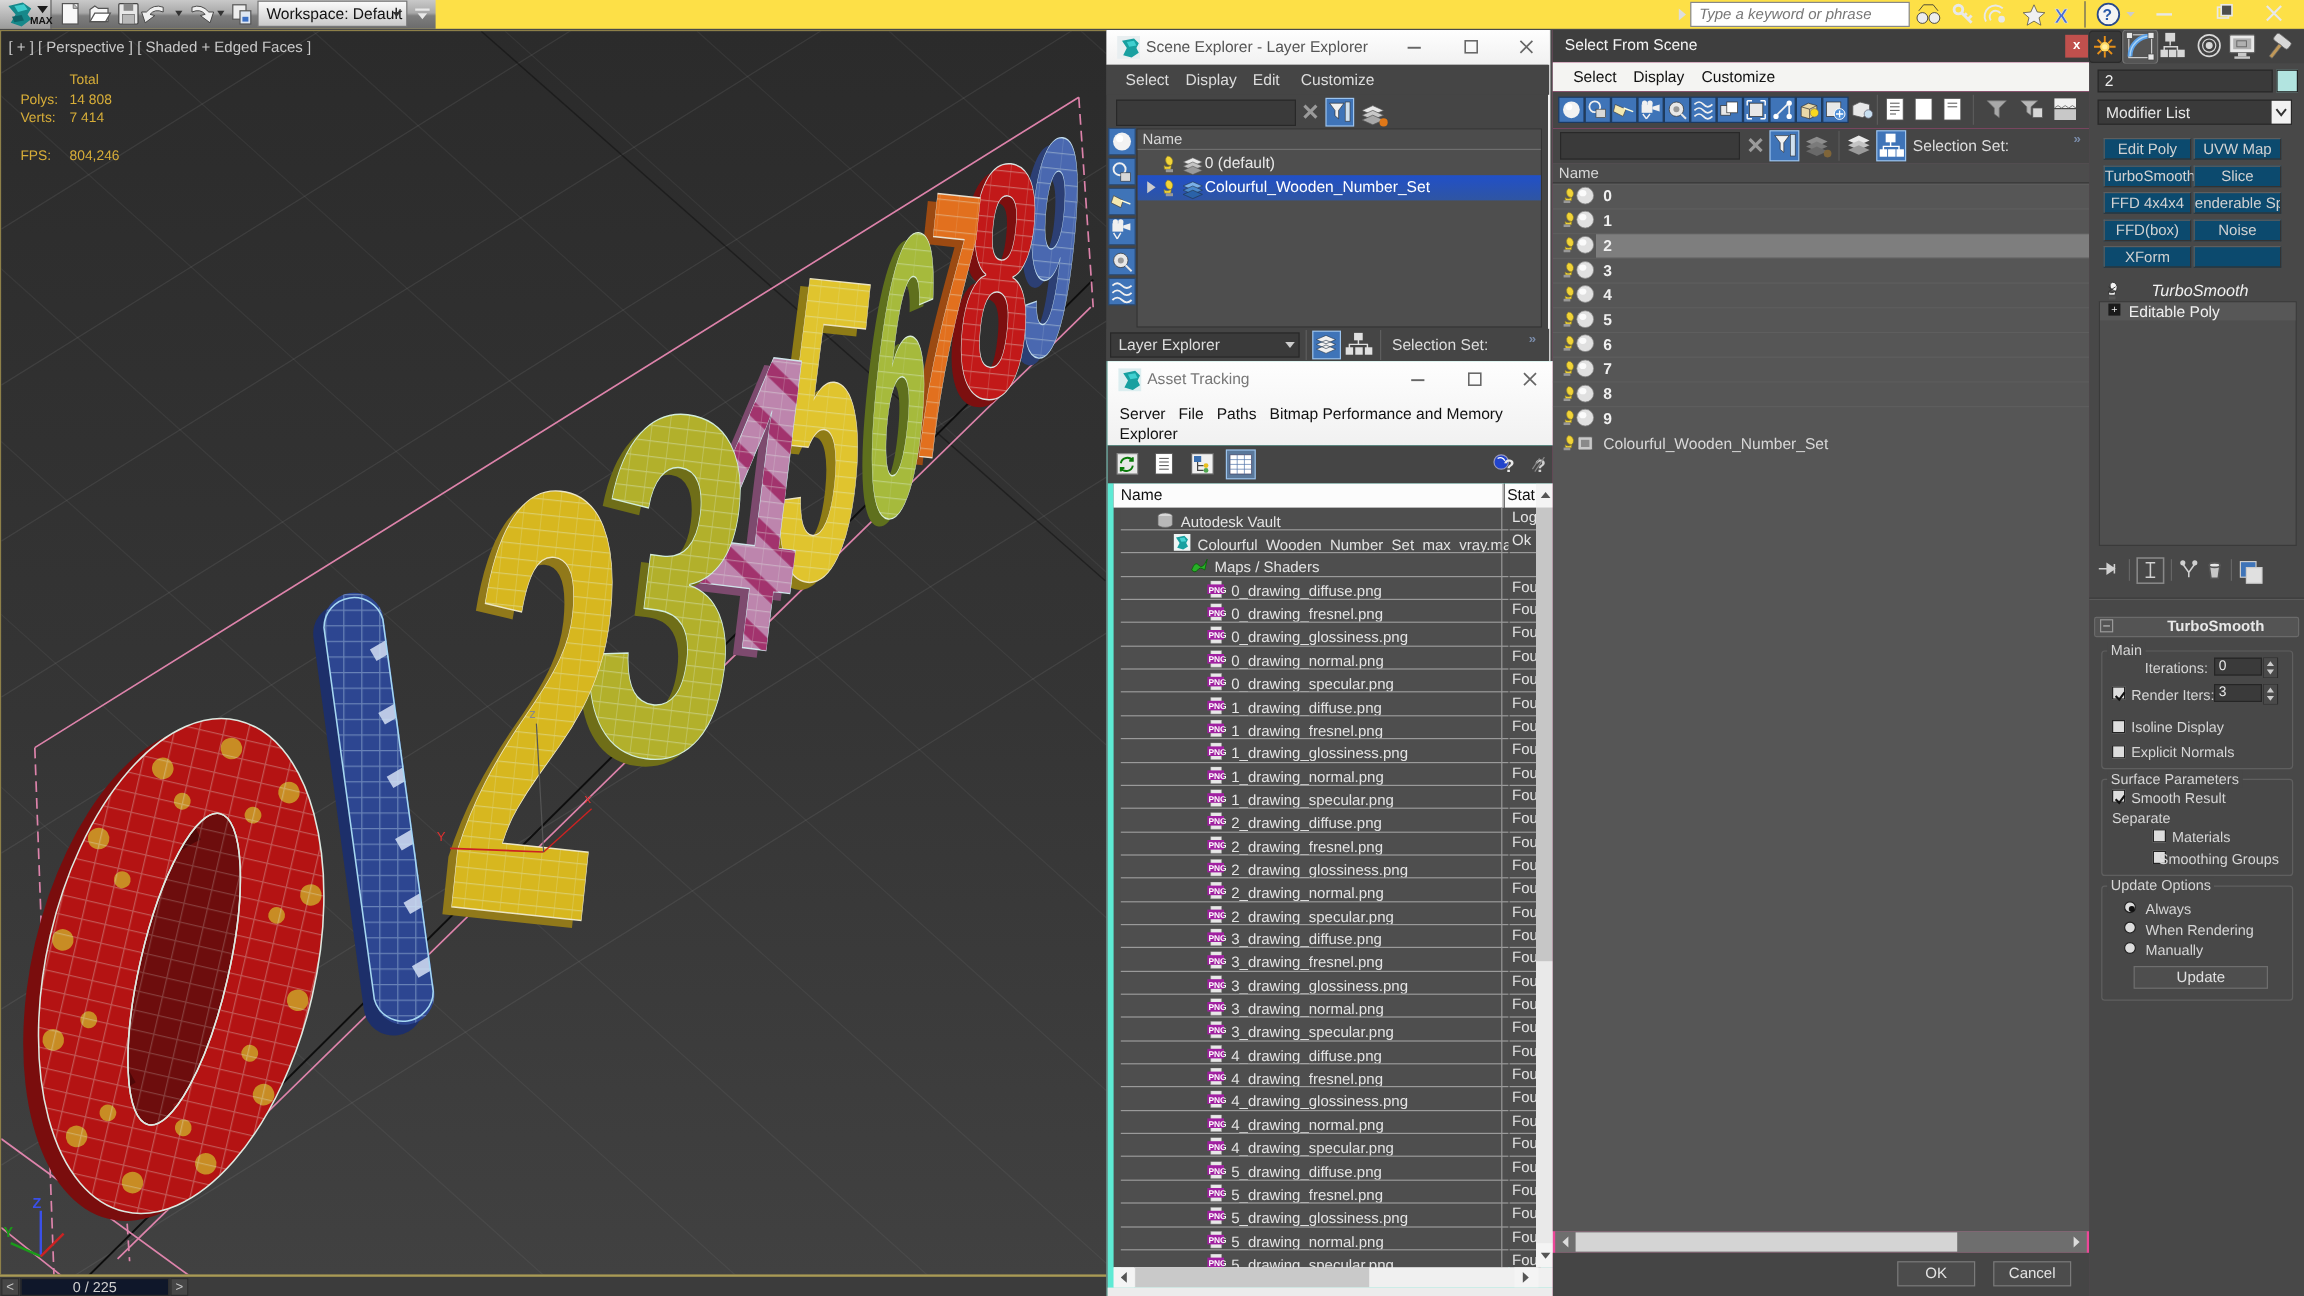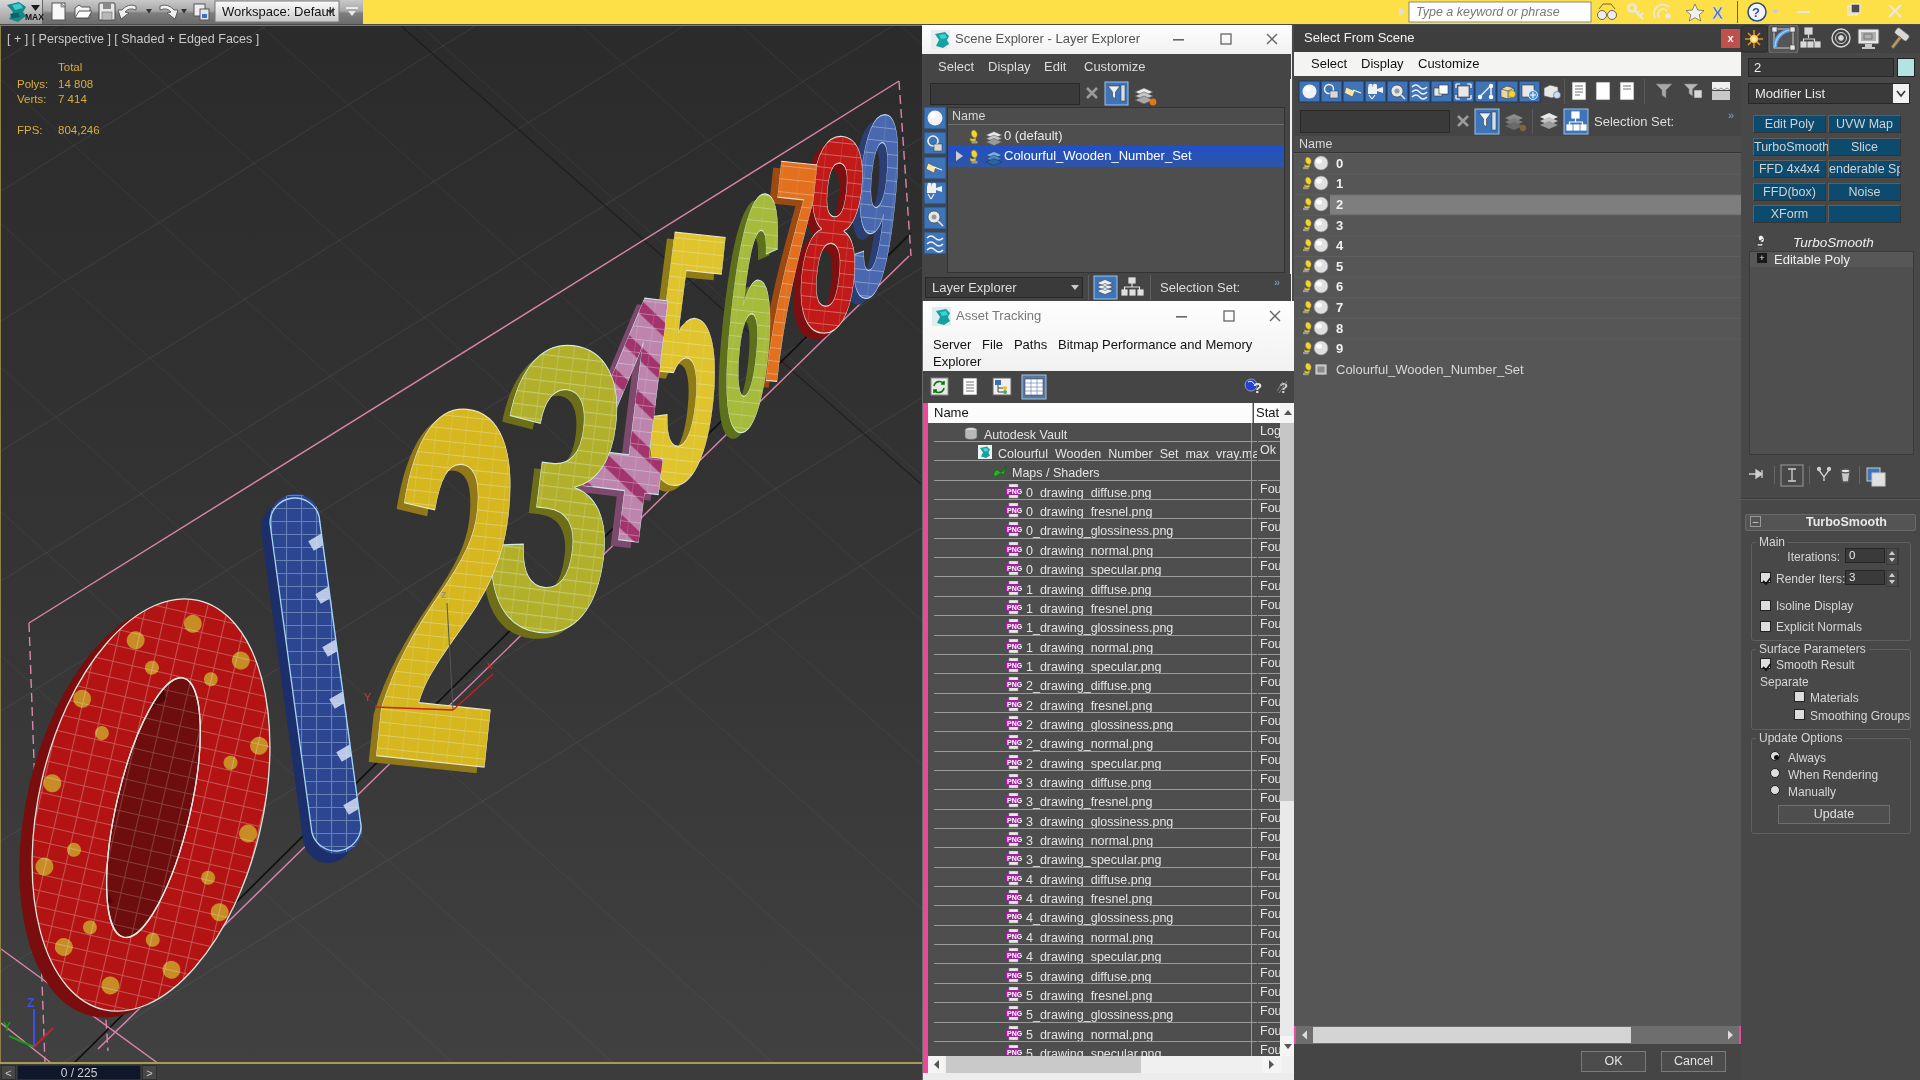--- a/index.html
+++ b/index.html
@@ -16,21 +16,21 @@
   #vplabel { left:6px; top:6px; color:#c9c9c9; font-size:12.5px; }
   .vstat { position:absolute; color:#d8ae38; font-size:11.5px; }
   #timeline { left:0; top:1062px; width:922px; height:18px; background:#3c3c3c; border-top:2px solid #a99a55; color:#cfcfcf; font-size:12px; }
   
   .win-title { background:linear-gradient(#fefefe,#f1f1f1); color:#555; font-size:13px; }
   .menu-white { background:#f4f4f2; color:#111; font-size:13px; }
   .darkfield { background:#3a3a3a; border:1px solid #282828; }
   
   #sx { left:922px; top:25px; width:370px; height:276px; background:#454545; border-right:2px solid #f0f0f0; }
   
-  #at { left:922px; top:301px; width:373px; height:779px; background:#ec4899; border-left:1px solid #6a6a6a; border-right:1px solid #e8e8e8; }
+  #at { left:922px; top:301px; width:373px; height:779px; background:#5eead4; border-left:1px solid #6a6a6a; border-right:1px solid #e8e8e8; }
   .atrow { position:absolute; left:6px; width:323px; height:18.35px; background:#4e4e4e; border-bottom:1px solid #9a9a9a; color:#e4e4e4; font-size:12.5px; white-space:nowrap; overflow:hidden; }
   .atstat { position:absolute; left:330px; width:26px; height:18.35px; background:#4e4e4e; border-bottom:1px solid #9a9a9a; color:#e4e4e4; font-size:12.5px; padding-left:2px; }
   
   #sfs { left:1294px; top:25px; width:447px; height:1055px; background:#ec4899; }
   
   #cp { left:1741px; top:25px; width:179px; height:1055px; background:#484848; }
   .cpbtn { position:absolute; width:73px; height:18px; background:#0c4a6e; border:1px solid #5e5e5e; border-bottom-color:#333; border-right-color:#333; color:#d2d2d2; font-size:12.5px; text-align:center; line-height:16px; }
   .grp { position:absolute; border:1px solid #5f5f5f; border-radius:3px; }
   .grplabel { position:absolute; top:-8px; left:4px; background:#484848; padding:0 3px; color:#d6d6d6; font-size:12px; }
   .cptext { position:absolute; color:#d6d6d6; font-size:12px; white-space:nowrap; }
@@ -1068,21 +1068,21 @@
     <div class="grp" style="left:10px;top:624px;width:160px;height:81px;">
       <span class="grplabel">Surface Parameters</span>
       <div class="chk" style="left:8px;top:8px;"><svg width="11" height="11" xmlns="http://www.w3.org/2000/svg">
             <path d="M2 5 l3 3 l4.5 -6" fill="none" stroke="#111" stroke-width="1.8"></path>
           </svg></div>
       <span class="cptext" style="left:24px;top:8px;">Smooth Result</span>
       <span class="cptext" style="left:8px;top:25px;">Separate</span>
       <div class="chk" style="left:42px;top:41px;"></div>
       <span class="cptext" style="left:58px;top:41px;">Materials</span>
       <div class="chk" style="left:42px;top:59px;"></div>
-      <span class="cptext" style="left:58px;top:59px;text-align:right;">Smoothing Groups</span>
+      <span class="cptext" style="left:47px;top:59px;text-align:right;">Smoothing Groups</span>
     </div>
 
     <div class="grp" style="left:10px;top:713px;width:160px;height:96px;">
       <span class="grplabel">Update Options</span>
       <span class="abs" style="left:18px;top:12px;width:10px;height:10px;border-radius:50%;background:#ddd;border:1px solid #222;">
           <span style="position:absolute;left:2.5px;top:2.5px;width:5px;height:5px;border-radius:50%;background:#111;"></span>
         </span>
       <span class="cptext" style="left:36px;top:12px;">Always</span>
       <span class="abs" style="left:18px;top:29px;width:10px;height:10px;border-radius:50%;background:#ddd;border:1px solid #222;"></span>
       <span class="cptext" style="left:36px;top:29px;">When Rendering</span>

